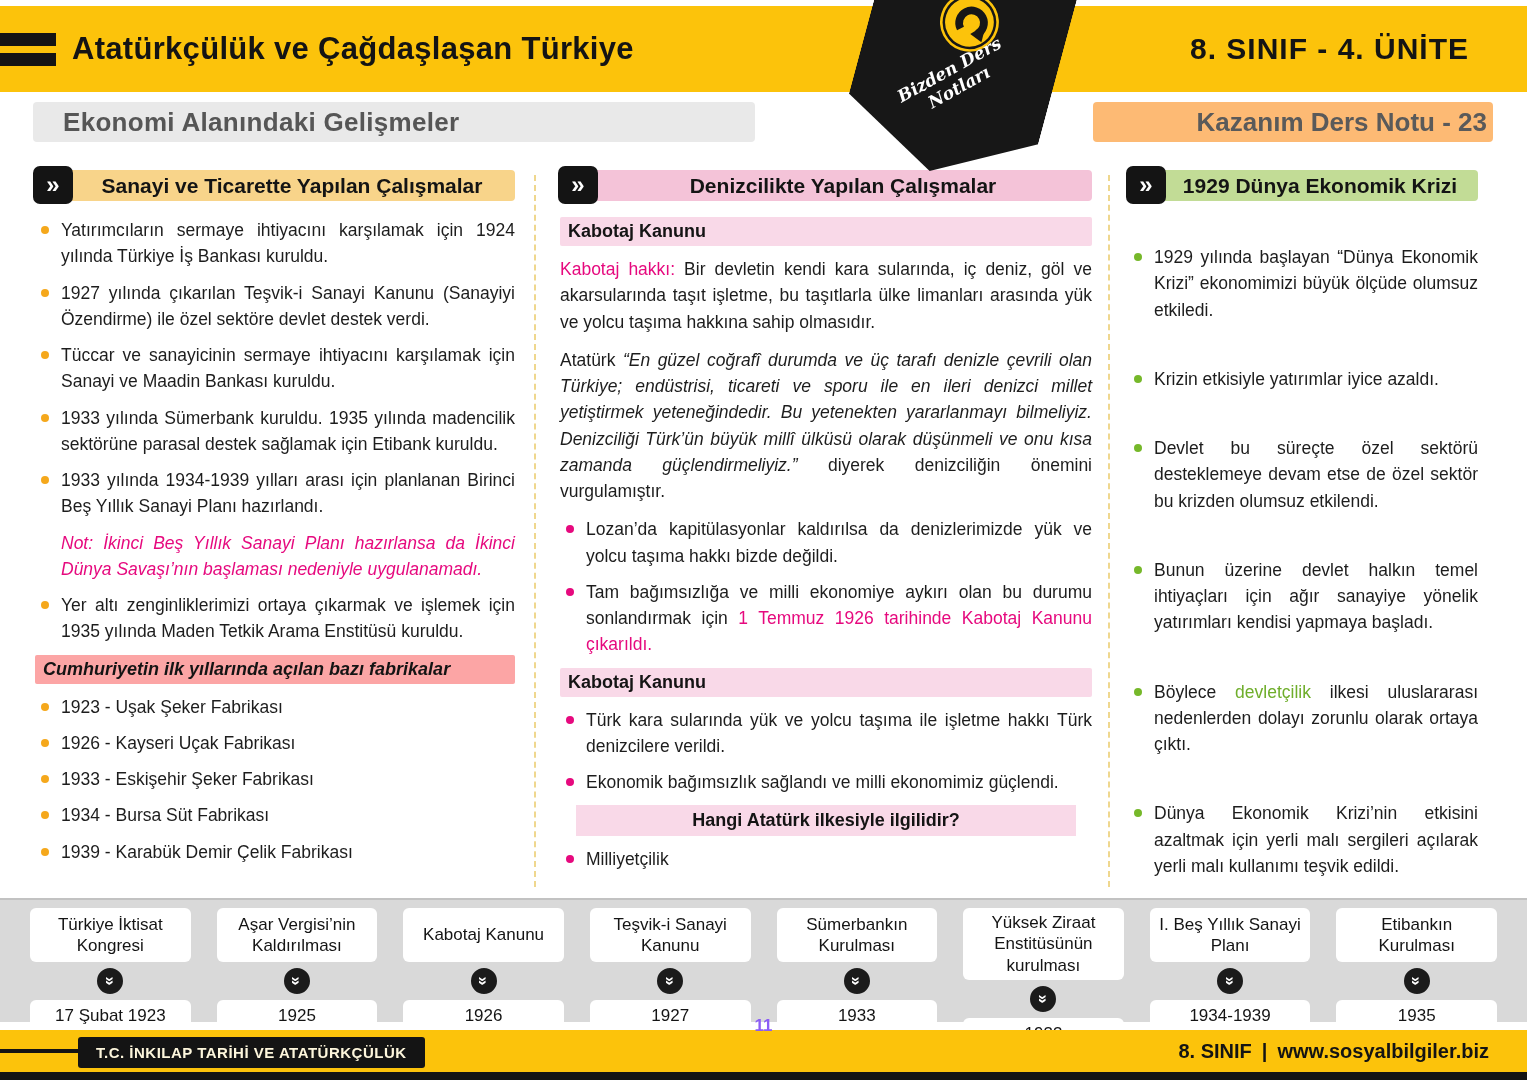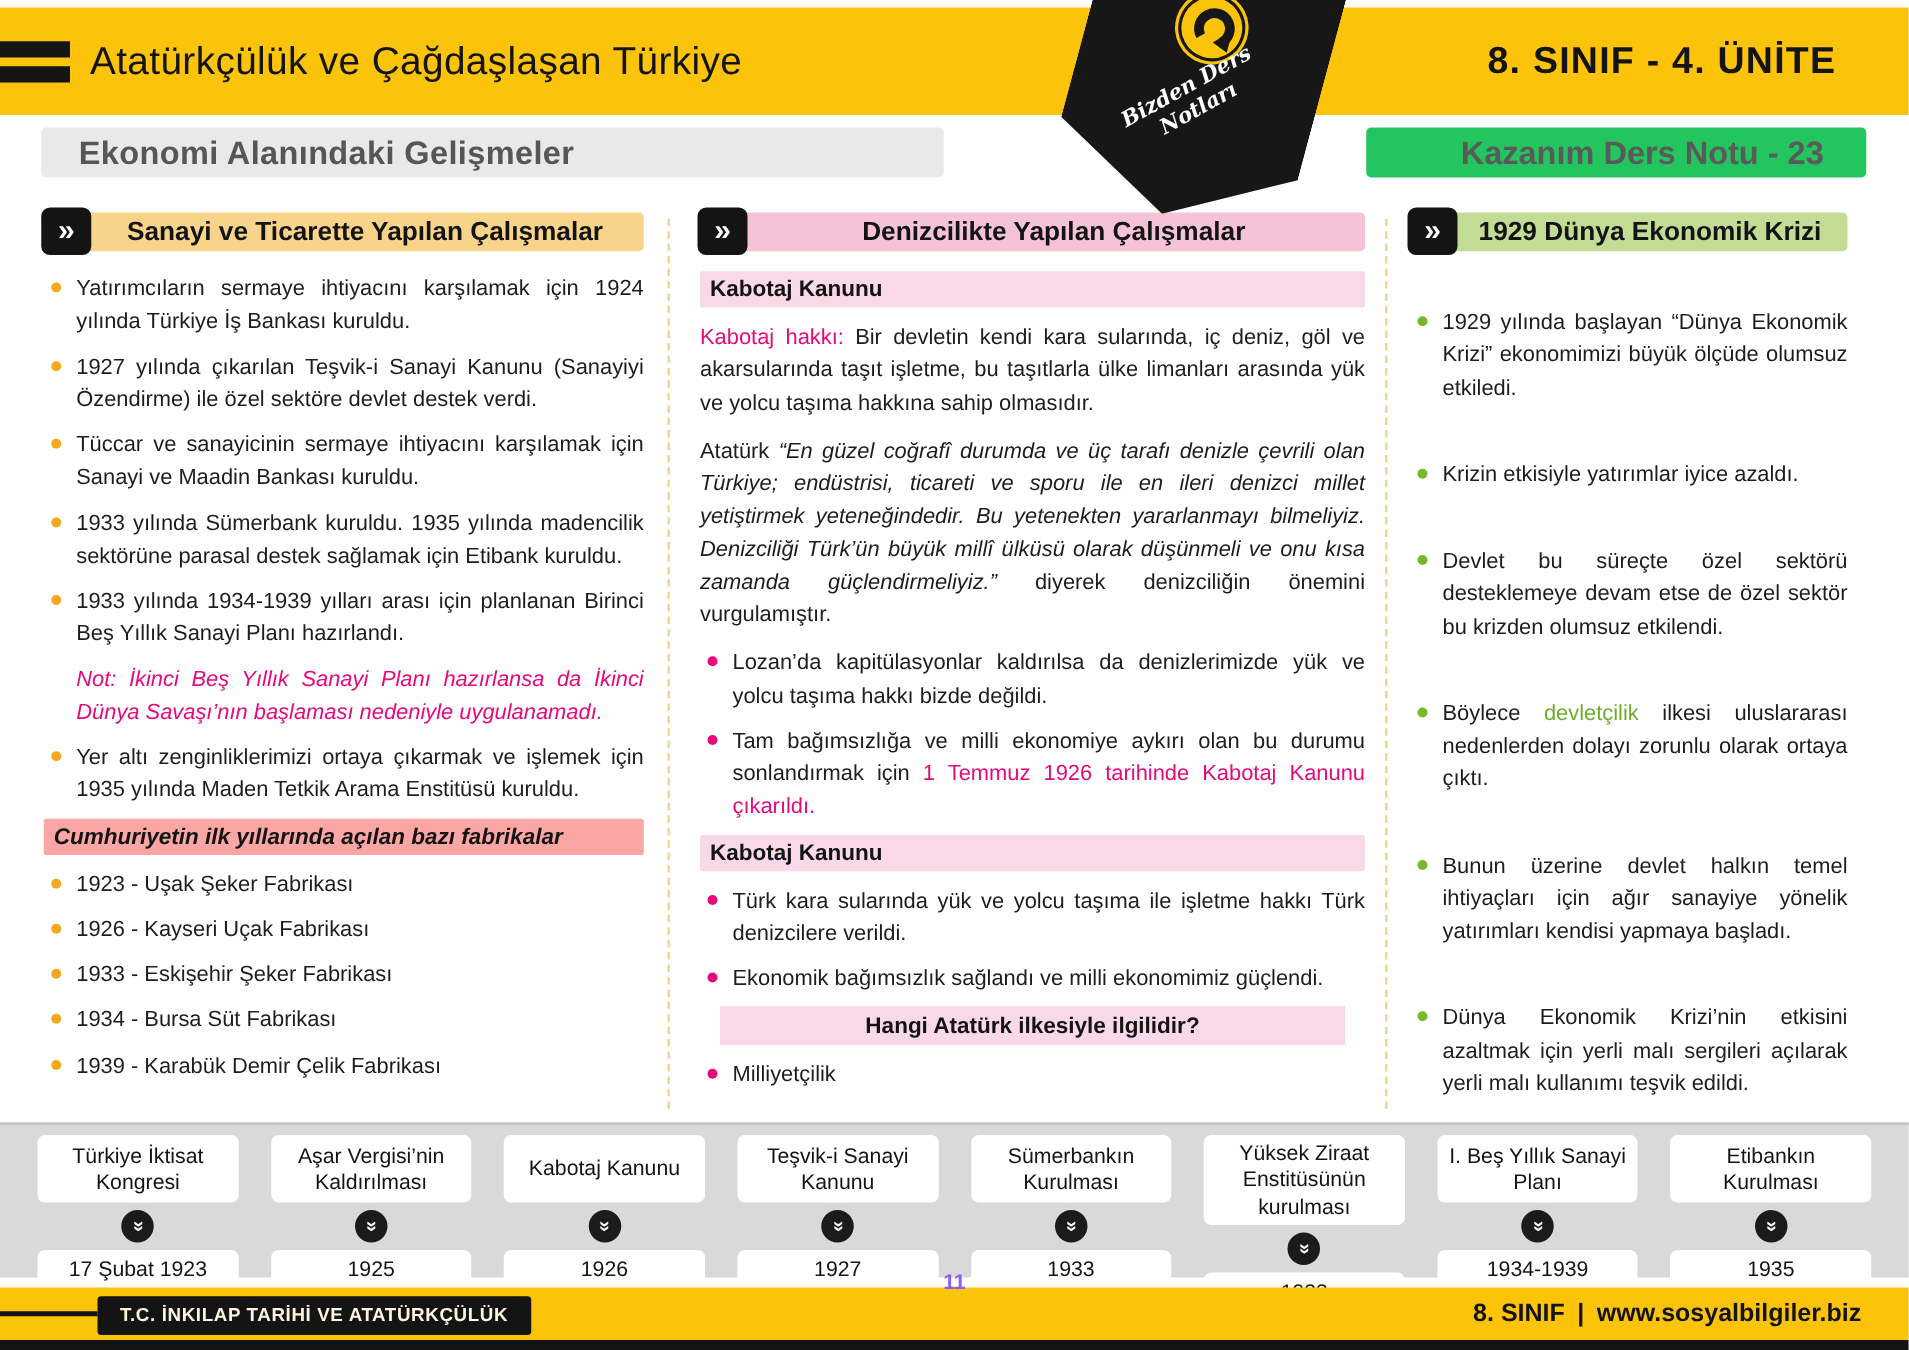--- a/index.html
+++ b/index.html
@@ -12,33 +12,33 @@
     color:#1d1d1d;
   }
 
   
   .topbar {
     position:absolute; left:0; top:6px; width:100%; height:86px;
     background:#FCC30B; display:flex; align-items:center; z-index:2;
   }
   .topbar-bars { width:56px; display:flex; flex-direction:column; gap:7px; margin-right:16px; }
   .topbar-bars .bar { height:13px; background:#141414; width:100%; }
-  .topbar-title { font-size:31px; font-weight:normal; letter-spacing:.3px; color:#141414; }
+  .topbar-title { font-size:31px; font-weight:bold; letter-spacing:.3px; color:#141414; }
   .topbar-unit { margin-left:auto; margin-right:58px; font-size:30px; font-weight:bold; color:#141414; letter-spacing:1px; }
 
   
   .subbar-left {
     position:absolute; left:33px; top:102px; width:722px; height:40px;
     background:#E9E9E9; border-radius:4px; display:flex; align-items:center;
     padding-left:30px; font-size:26px; color:#565656; font-weight:bold; letter-spacing:.3px;
   }
   .subbar-right {
     position:absolute; right:34px; top:102px; width:400px; height:40px;
-    background:#22c55e; border-radius:4px; display:flex; align-items:center; justify-content:flex-end;
-    padding-right:34px; font-size:26px; color:#5a5a5a; font-weight:bold;
+    background:#fdba74; border-radius:4px; display:flex; align-items:center; justify-content:flex-end;
+    padding-right:6px; font-size:26px; color:#5a5a5a; font-weight:bold;
   }
 
   
   .ribbon {
     position:absolute; left:862px; top:-60px; width:196px; height:235px;
     background:#171717; transform:rotate(15deg);
     clip-path:polygon(0 0,100% 0,100% 77%,50% 100%,0 77%);
     z-index:9;
   }
   .ribbon-logo {
@@ -283,25 +283,25 @@
   <div class="bullet">
     <span class="dot"></span>
     <span class="btext">Krizin etkisiyle yatırımlar iyice azaldı.</span>
   </div>
   <div class="bullet">
     <span class="dot"></span>
     <span class="btext">Devlet bu süreçte özel sektörü desteklemeye devam etse de özel sektör bu krizden olumsuz etkilendi.</span>
   </div>
   <div class="bullet">
     <span class="dot"></span>
+    <span class="btext">Bunun üzerine devlet halkın temel ihtiyaçları için ağır sanayiye yönelik yatırımları kendisi yapmaya başladı.</span>
+  </div>
+  <div class="bullet">
+    <span class="dot"></span>
     <span class="btext"><span>Böylece </span><span class="green">devletçilik</span><span> ilkesi uluslararası nedenlerden dolayı zorunlu olarak ortaya çıktı.</span></span>
-  </div>
-  <div class="bullet">
-    <span class="dot"></span>
-    <span class="btext">Bunun üzerine devlet halkın temel ihtiyaçları için ağır sanayiye yönelik yatırımları kendisi yapmaya başladı.</span>
   </div>
   <div class="bullet">
     <span class="dot"></span>
     <span class="btext">Dünya Ekonomik Krizi’nin etkisini azaltmak için yerli malı sergileri açılarak yerli malı kullanımı teşvik edildi.</span>
   </div>
   <div class="bullet">
     <span class="dot"></span>
     <span class="btext">Millî İktisat ve Tasarruf Cemiyeti kurularak kara tasarruf yapmaya yönlendirildi.</span>
   </div>
 </section>

